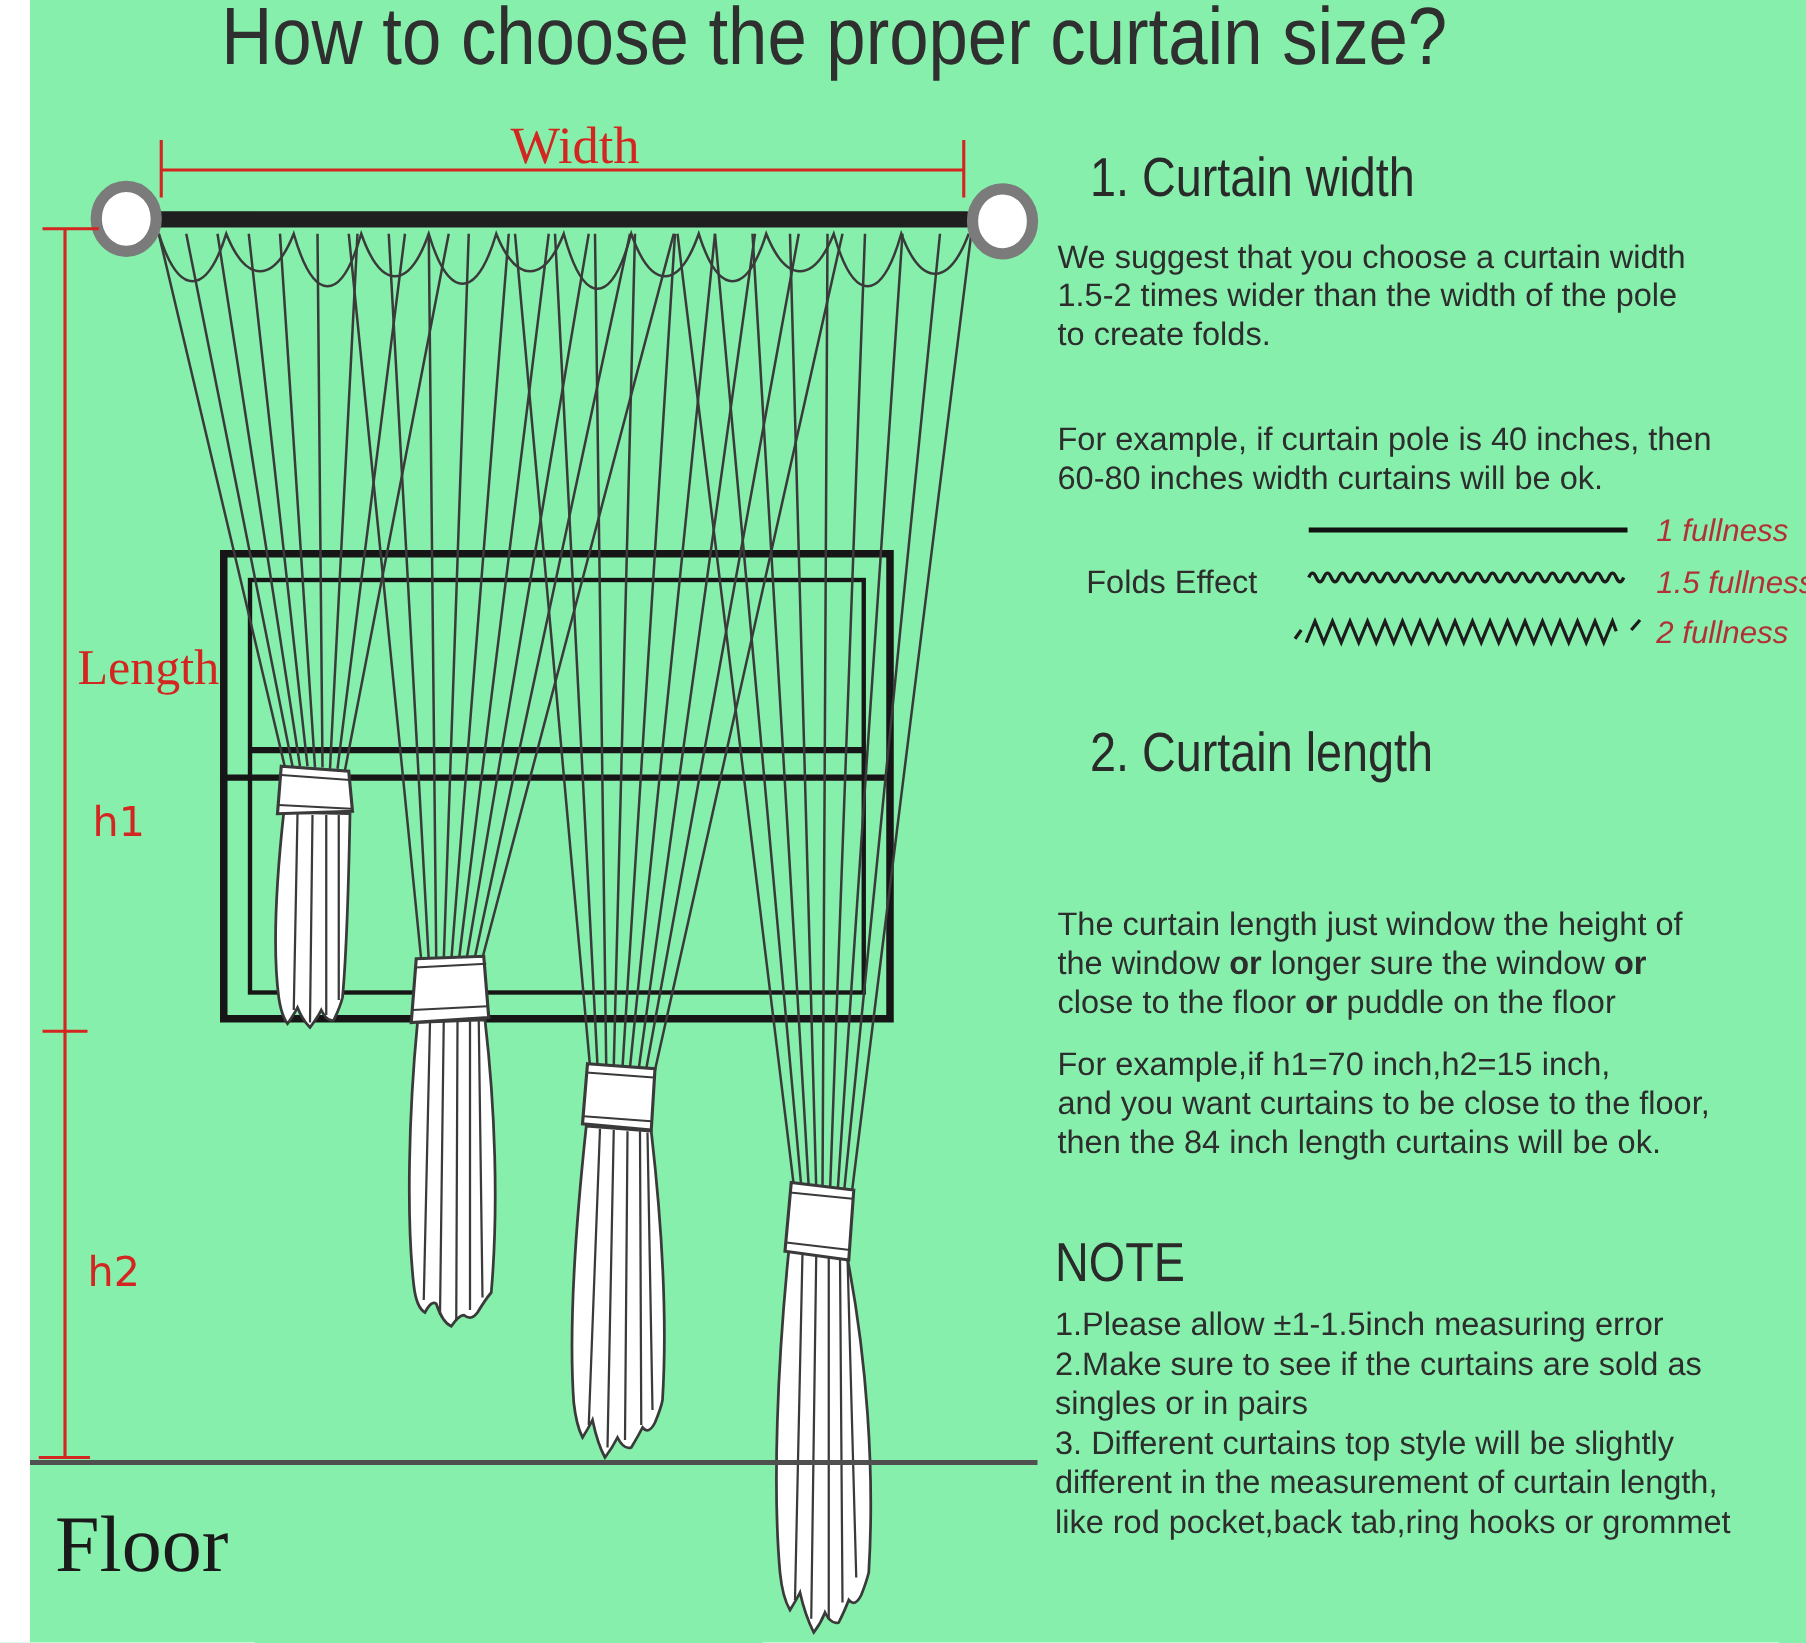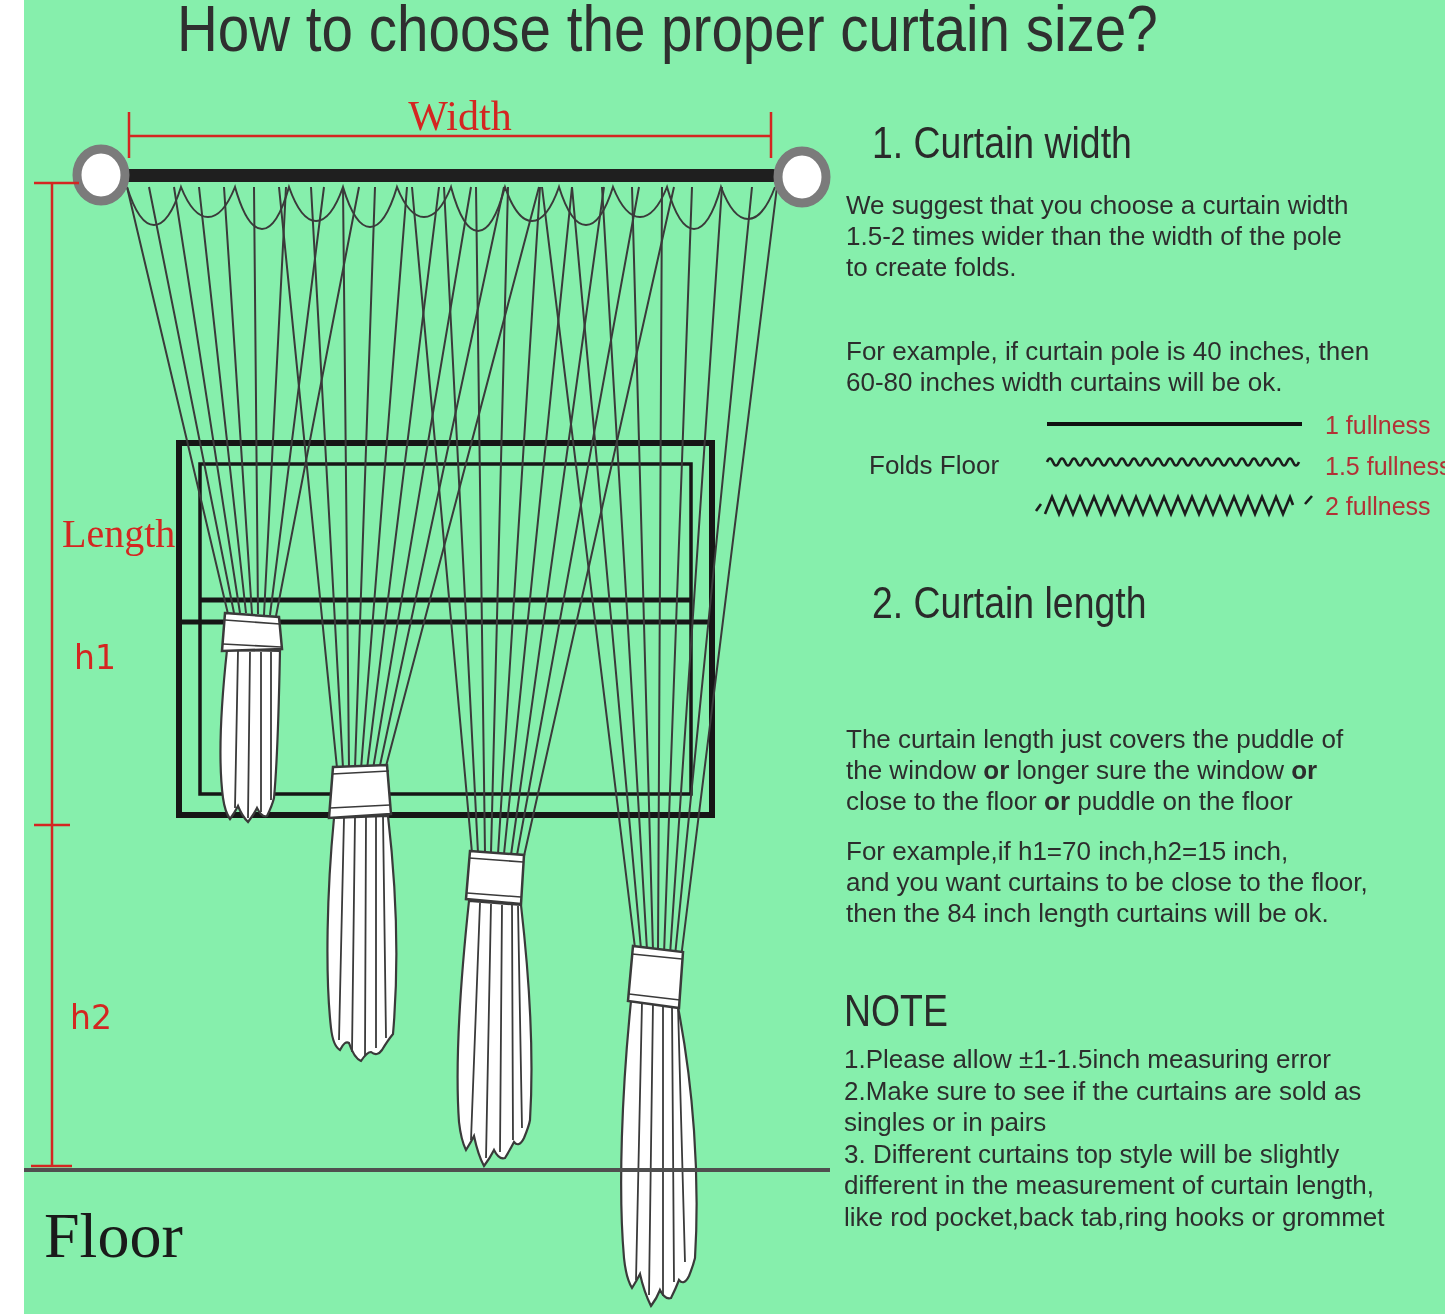--- a/index.html
+++ b/index.html
@@ -5,21 +5,21 @@
   html,body{margin:0;padding:0;background:#ffffff;}
   #page{position:relative;width:1445px;height:1314px;background:#86efac;overflow:hidden;
         font-family:"Liberation Sans",sans-serif;color:#2d2d2d;margin-left:24px;}
   .abs{position:absolute;}
   #title{left:153px;top:-6px;font-size:65px;line-height:70px;color:#2f2f2f;
          transform:scaleX(0.87);transform-origin:left top;white-space:nowrap;}
   .h{font-size:44px;color:#2a2a2a;transform:scaleX(0.85);transform-origin:left top;white-space:nowrap;}
   .body{font-size:26px;line-height:31px;color:#2d2d2d;}
   .pre{white-space:pre-line;}
   .b{font-weight:bold;}
-  .redlab{font-size:25px;color:#b23136;white-space:nowrap;}
+  .redlab{font-size:25px;color:#b23136;white-space:nowrap;font-style:italic;}
   svg text{user-select:none;}
 </style>
 </head>
 <body>
 
 <div id="page">
 
   <div id="title" class="abs">How to choose the proper curtain size?</div>
 
   <svg class="abs" style="left:0;top:0" width="810" height="1314" viewBox="0 0 810 1314">
@@ -90,37 +90,37 @@
   <div class="abs h" style="left:848px;top:118px">1. Curtain width</div>
 
   <div class="abs body pre" style="left:822px;top:190px;width:610px">We suggest that you choose a curtain width
 1.5-2 times wider than the width of the pole
 to create folds.</div>
 
 
   <div class="abs body pre" style="left:822px;top:336px;width:620px">For example, if curtain pole is 40 inches, then
 60-80 inches width curtains will be ok.</div>
 
-  <div class="abs body" style="left:845px;top:450px">Folds Floor</div>
+  <div class="abs body" style="left:845px;top:450px">Folds Effect</div>
 
   <svg class="abs" style="left:1005px;top:405px" width="292" height="125" viewBox="0 0 292 125" fill="none">
     <path d="M18,19 L273,19" stroke="#111111" stroke-width="4"></path>
     <path d="M18,57 q3,-7 6,0 t6,0 t6,0 t6,0 t6,0 t6,0 t6,0 t6,0 t6,0 t6,0 t6,0 t6,0 t6,0 t6,0 t6,0 t6,0 t6,0 t6,0 t6,0 t6,0 t6,0 t6,0 t6,0 t6,0 t6,0 t6,0 t6,0 t6,0 t6,0 t6,0 t6,0 t6,0 t6,0 t6,0 t6,0 t6,0 t6,0 t6,0 t6,0 t6,0 t6,0 t6,0" stroke="#1d1d1d" stroke-width="2.6"></path>
     <path d="M16,109 l7,-17 l7,17 l7,-17 l7,17 l7,-17 l7,17 l7,-17 l7,17 l7,-17 l7,17 l7,-17 l7,17 l7,-17 l7,17 l7,-17 l7,17 l7,-17 l7,17 l7,-17 l7,17 l7,-17 l7,17 l7,-17 l7,17 l7,-17 l7,17 l7,-17 l7,17 l7,-17 l7,17 l7,-17 l7,17 l7,-17 l7,17 l7,-17 l3,8" stroke="#1d1d1d" stroke-width="2.6"></path>
     <path d="M7,106 l5,-7 M276,99 l7,-8" stroke="#1d1d1d" stroke-width="2.6"></path>
   </svg>
 
   <div class="abs redlab" style="left:1301px;top:411px">1 fullness</div>
   <div class="abs redlab" style="left:1301px;top:452px">1.5 fullness</div>
   <div class="abs redlab" style="left:1301px;top:492px">2 fullness</div>
 
   <div class="abs h" style="left:848px;top:578px">2. Curtain length</div>
 
 
-  <div class="abs body pre" style="left:822px;top:724px;width:630px"><span>The curtain length just covers the puddle of
+  <div class="abs body pre" style="left:822px;top:724px;width:630px"><span>The curtain length just window the height of
 the window </span><span class="b">or</span><span> longer sure the window </span><span class="b">or</span><span>
 close to the floor </span><span class="b">or</span><span> puddle on the floor</span></div>
 
   <div class="abs body pre" style="left:822px;top:836px;width:640px">For example,if h1=70 inch,h2=15 inch,
 and you want curtains to be close to the floor,
 then the 84 inch length curtains will be ok.</div>
 
   <div class="abs h" style="left:820px;top:986px">NOTE</div>
 
   <div class="abs body pre" style="left:820px;top:1044px;width:645px;line-height:31.5px">1.Please allow ±1-1.5inch measuring error

